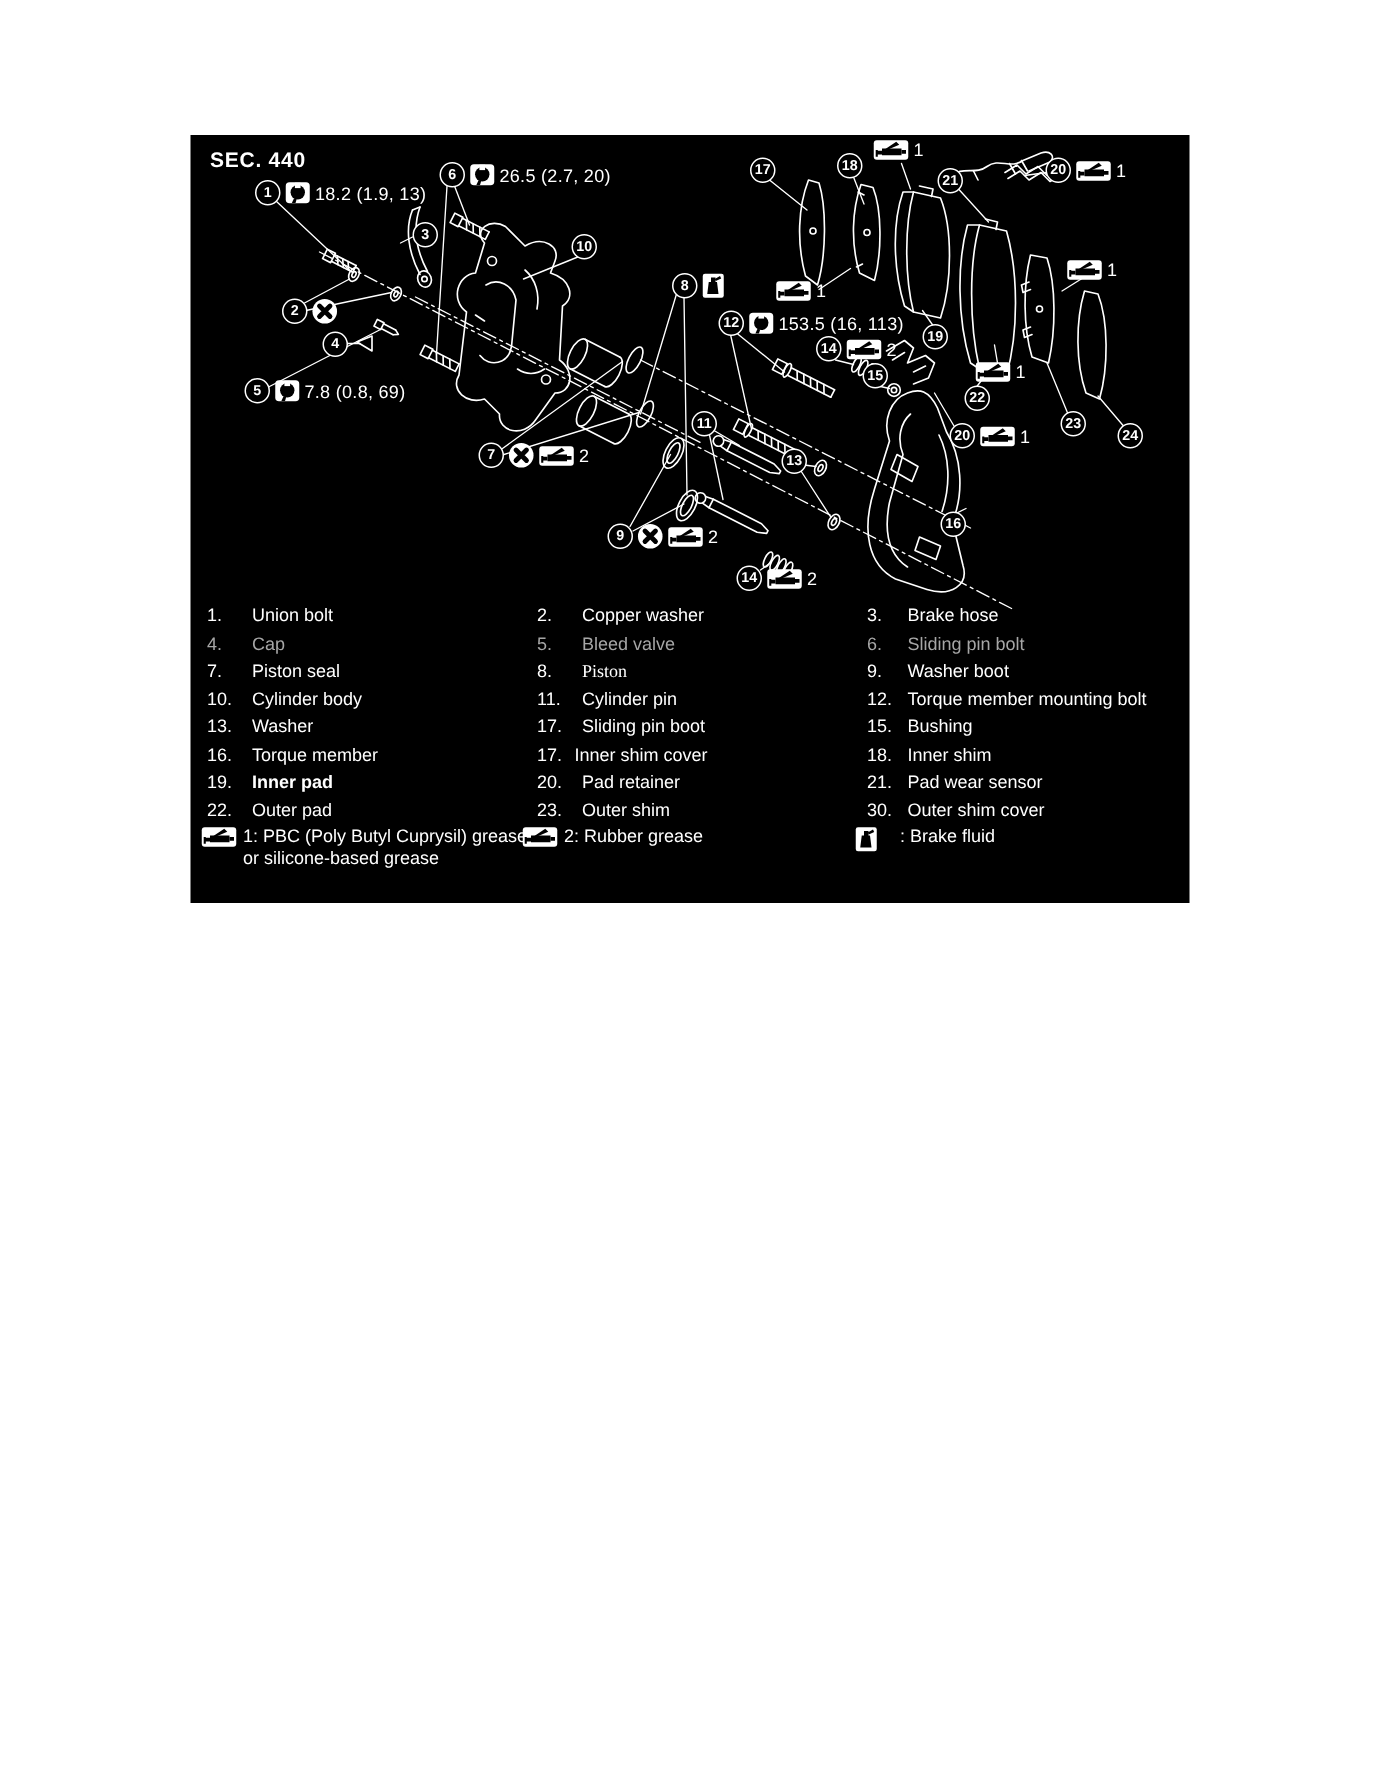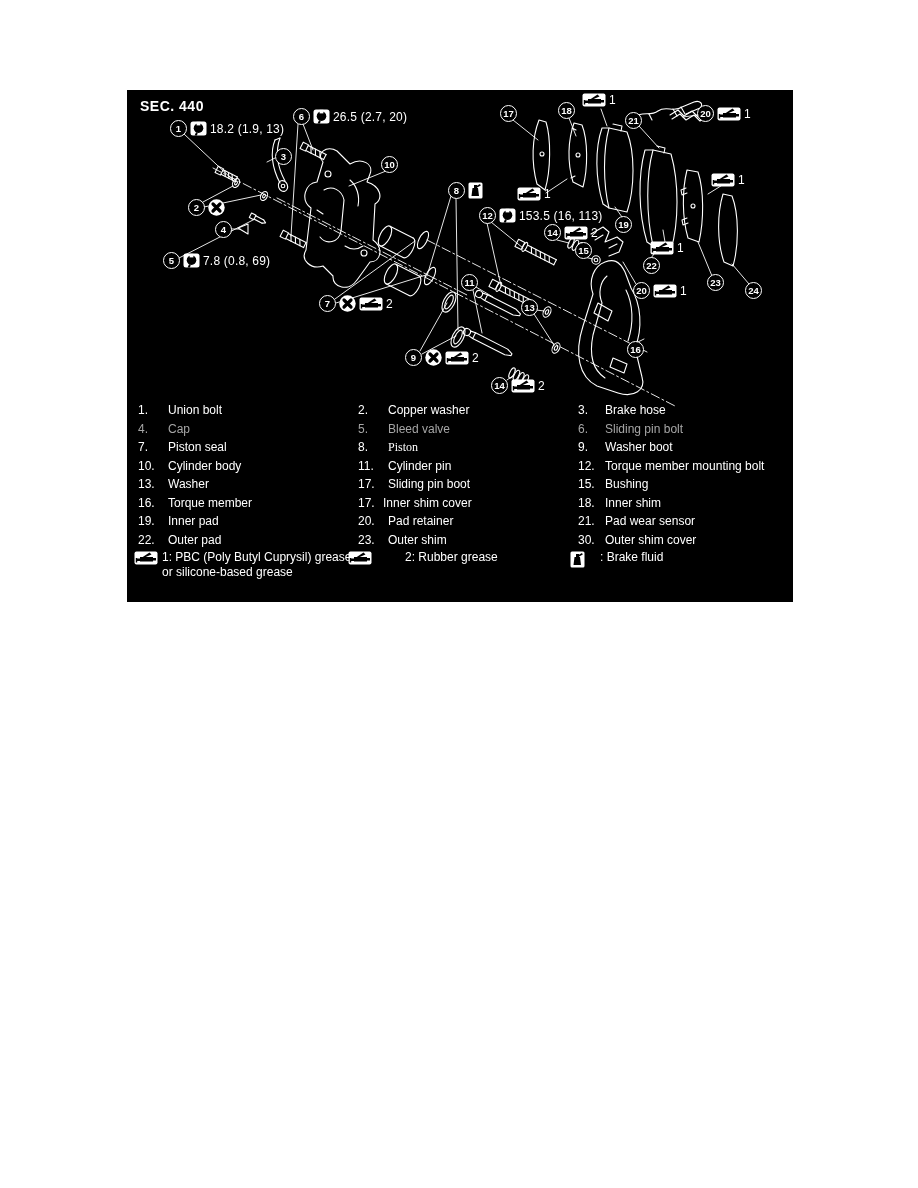--- a/index.html
+++ b/index.html
@@ -597,21 +597,21 @@
       <div class="p-row" style="top: 405.5px;">
         <span class="p-num" style="left: 11px;">16.</span>
         <span class="p-name" style="left: 41px;">Torque member</span>
         <span class="p-num" style="left: 231px;">17.</span>
         <span class="p-name" style="left: 256px;">Inner shim cover</span>
         <span class="p-num" style="left: 451px;">18.</span>
         <span class="p-name" style="left: 478px;">Inner shim</span>
       </div>
       <div class="p-row" style="top: 424px;">
         <span class="p-num" style="left: 11px;">19.</span>
-        <span class="p-name" style="left: 41px;">Inner pad</span>
+        <span class="p-name" style="left: 41px; font-weight: bold;">Inner pad</span>
         <span class="p-num" style="left: 231px;">20.</span>
         <span class="p-name" style="left: 261px;">Pad retainer</span>
         <span class="p-num" style="left: 451px;">21.</span>
         <span class="p-name" style="left: 478px;">Pad wear sensor</span>
       </div>
       <div class="p-row" style="top: 442.5px;">
         <span class="p-num" style="left: 11px;">22.</span>
         <span class="p-name" style="left: 41px;">Outer pad</span>
         <span class="p-num" style="left: 231px;">23.</span>
         <span class="p-name" style="left: 261px;">Outer shim</span>
@@ -635,21 +635,21 @@
       <span class="co-icon legend-item" style="left: 221px; top: 461px;">
         <svg width="24" height="14" viewBox="0 0 24 14">
           <rect x="0.5" y="0.5" width="23" height="13" rx="2" fill="#fff"></rect>
           <rect x="6" y="6" width="13" height="4.5" fill="#000"></rect>
           <path d="M6 7.5 L2.5 7.5 L2.5 10 L6 10 Z" fill="#000"></path>
           <line x1="2.5" y1="7" x2="2.5" y2="11.5" stroke="#000" stroke-width="1.4"></line>
           <path d="M8 6.5 L15.5 1.5 L17.5 3.5 L10.5 6.5 Z" fill="#000"></path>
           <rect x="19" y="7" width="3" height="2.5" fill="#000"></rect>
         </svg>
       </span>
-      <span class="legend-item legend-line" style="left: 249px; top: 460px; margin-left: 29px;">2: Rubber grease</span>
+      <span class="legend-item legend-line" style="left: 249px; top: 460px;">2: Rubber grease</span>
       <span class="co-icon legend-item" style="left: 443px; top: 461px;">
         <svg width="15" height="17" viewBox="0 0 15 17">
           <rect x="0.5" y="0.5" width="14" height="16" rx="1.5" fill="#fff"></rect>
           <path d="M4.5 6 L10 6 L11 14 L3.5 14 Z" fill="#000"></path>
           <rect x="6" y="3" width="3" height="3.5" fill="#000"></rect>
           <path d="M8.5 4 L12 2 L12.8 3.6 L9.2 5.4 Z" fill="#000"></path>
         </svg>
       </span>
       <span class="legend-item legend-line" style="left: 473px; top: 460px;">: Brake fluid</span>
     </div>

